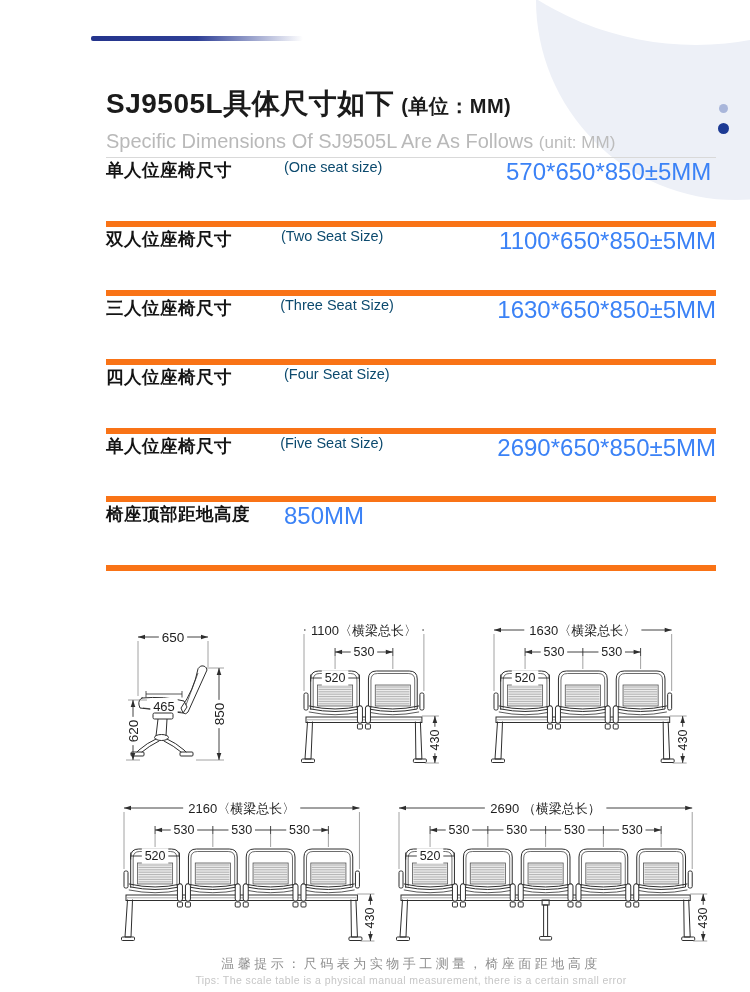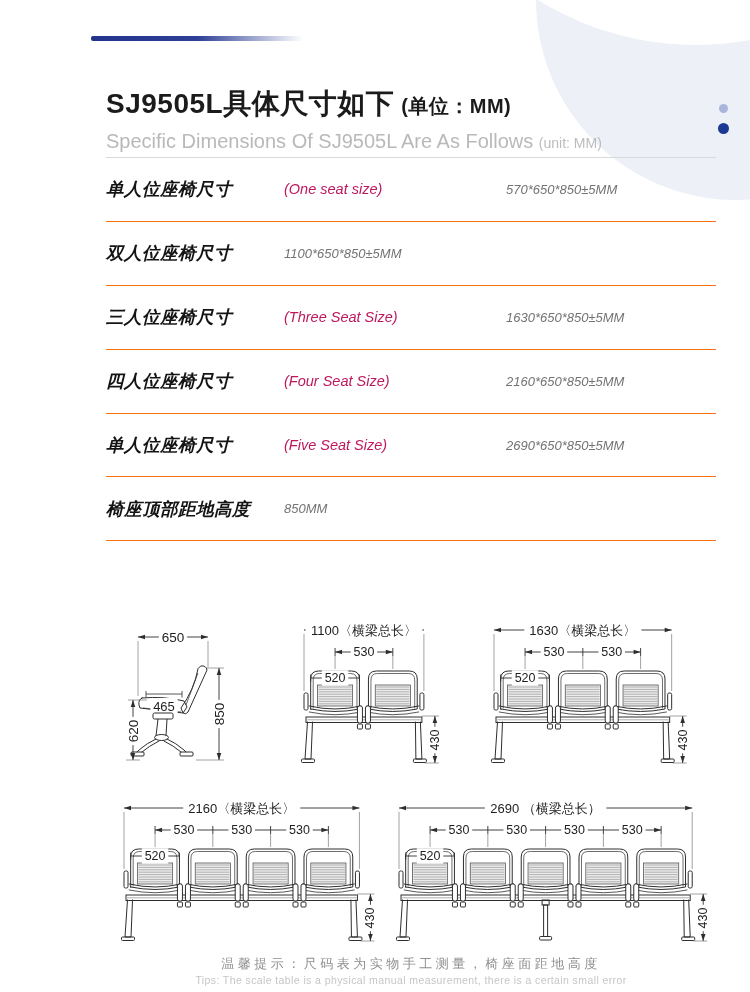--- a/index.html
+++ b/index.html
@@ -14,28 +14,28 @@
               background:linear-gradient(90deg,var(--accent,#24348c) 0%,#2e3f96 50%,rgba(130,150,205,0) 100%);
               border-radius:2px;}
   .dot{position:absolute;border-radius:50%;}
   .dot-light{left:683px;top:104px;width:9px;height:9px;background:var(--dot-light,#a9b6da);}
   .dot-dark{left:682px;top:123px;width:11px;height:11px;background:var(--dot-dark,#1c3a94);}
 
   .title{position:absolute;left:70px;top:85px;font-size:28px;font-weight:700;color:#1b1b1b;
          letter-spacing:.5px;white-space:nowrap;}
   .title .unit{font-size:20px;font-weight:700;margin-left:7px;}
   .subtitle{position:absolute;left:70px;top:130px;font-size:20px;color:#b9b9b9;white-space:nowrap;}
-  .subtitle .sub-unit{font-size:14px;color:#bcbcbc;}
+  .subtitle .sub-unit{font-size:17px;color:#bcbcbc;}
 
   .spec-table{position:absolute;left:70px;top:157px;width:610px;border-top:1px solid #d9d9d9;}
-  .row{height:62.9px;display:flex;align-items:center;border-bottom:1px solid #f97316;font-style:italic;}
+  .row{height:62.9px;display:flex;border-bottom:6px solid #f97316;}
   .cn{width:178px;font-size:17.5px;font-weight:700;color:#141414;letter-spacing:.5px;}
-  .en{width:222px;font-size:14.5px;color:#be185d;line-height:1.25;}
+  .en{width:222px;font-size:14.5px;color:#0c4a6e;line-height:1.25;}
   .en .inner{display:inline-block;max-width:172px;}
-  .val{flex:1;font-size:13px;color:#737373;}
+  .val{flex:1;font-size:24px;color:#3b82f6;}
 
   .diagrams{position:absolute;left:0;top:600px;width:750px;height:355px;}
 
   .tip-cn{position:absolute;left:0;top:955px;width:100%;text-align:center;
           font-size:13px;color:#8f8f8f;letter-spacing:3.5px;}
   .tip-en{position:absolute;left:0;top:974px;width:100%;text-align:center;
           font-size:10.5px;color:#c6c6c6;letter-spacing:.4px;}
 </style>
 </head>
 <body>
@@ -51,31 +51,31 @@
   <div class="subtitle"><span>Specific Dimensions Of SJ9505L Are As Follows</span> <span class="sub-unit">(unit: MM)</span></div>
 
   <div class="spec-table">
     <div class="row">
       <div class="cn">单人位座椅尺寸</div>
       <div class="en"><span class="inner">(One seat size)</span></div>
       <div class="val">570*650*850±5MM</div>
     </div>
     <div class="row">
       <div class="cn">双人位座椅尺寸</div>
+      <div class="en"><span class="inner">(Two Seat Size)</span></div>
       <div class="val">1100*650*850±5MM</div>
     </div>
     <div class="row">
       <div class="cn">三人位座椅尺寸</div>
       <div class="en"><span class="inner">(Three Seat Size)</span></div>
       <div class="val">1630*650*850±5MM</div>
     </div>
     <div class="row">
       <div class="cn">四人位座椅尺寸</div>
       <div class="en"><span class="inner">(Four Seat Size)</span></div>
-      <div class="val">2160*650*850±5MM</div>
     </div>
     <div class="row">
       <div class="cn">单人位座椅尺寸</div>
       <div class="en"><span class="inner">(Five Seat Size)</span></div>
       <div class="val">2690*650*850±5MM</div>
     </div>
     <div class="row">
       <div class="cn">椅座顶部距地高度</div>
       <div class="val">850MM</div>
     </div>

